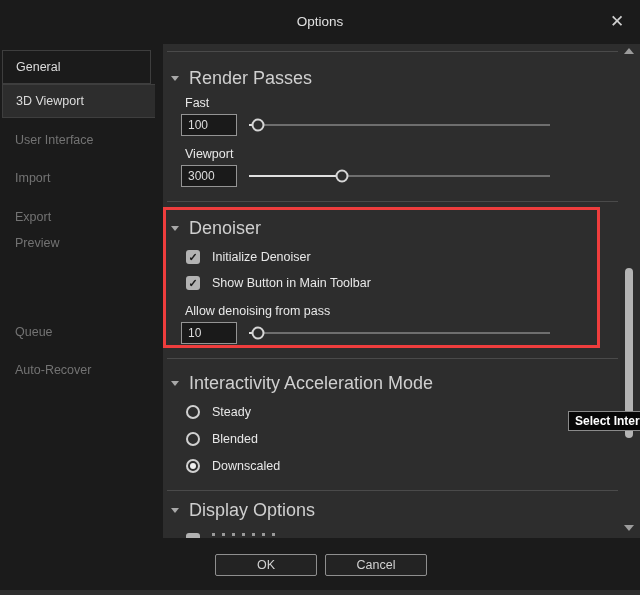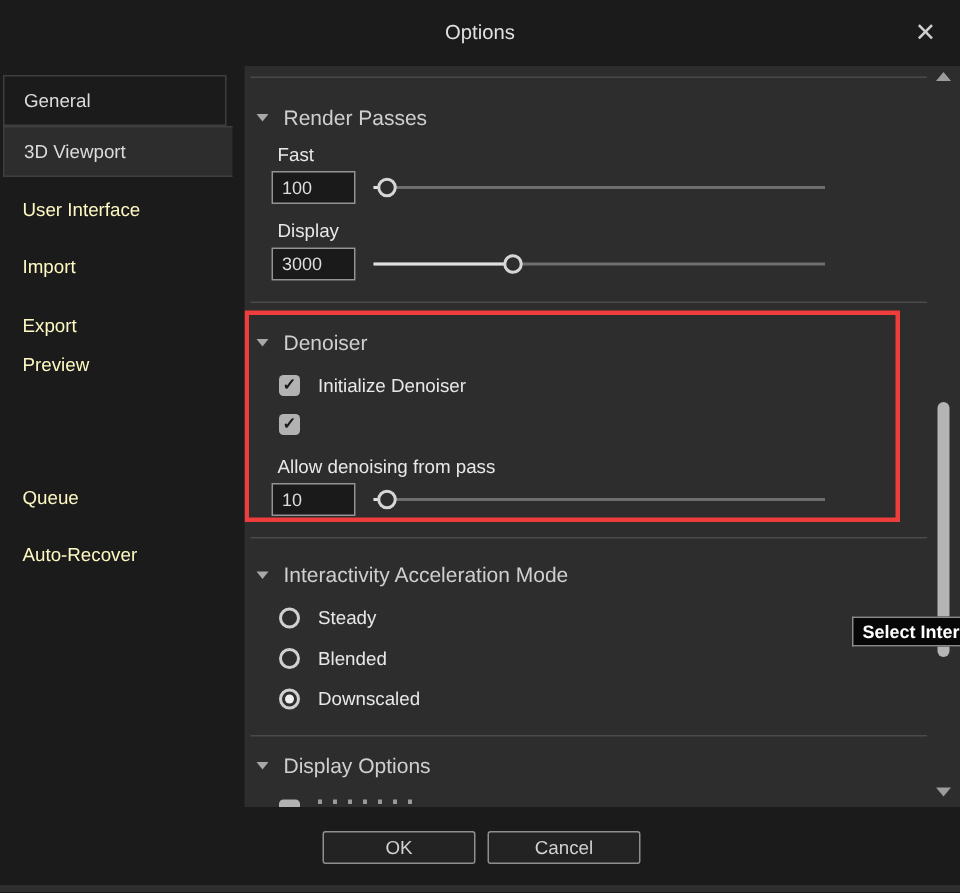--- a/index.html
+++ b/index.html
@@ -15,27 +15,27 @@
            text-align:center; font-size:13.5px; color:#e0e0e0; }
   .close-btn { position:absolute; right:11px; top:10px; width:24px; height:24px;
                line-height:24px; text-align:center; font-size:17px; color:#cfcfcf; cursor:default; }
   
   .sidebar { position:absolute; left:0; top:44px; width:163px; height:494px; background:#1b1b1b; }
   .tab { position:absolute; left:2px; width:149px; height:34px; line-height:33px;
          padding-left:13px; font-size:12.5px; color:#dcdcdc; }
   .tab.boxed { border:1px solid #3e3e3e; }
   .tab.selected { width:153px; background:#2d2d2d; border:1px solid #3e3e3e; border-right:none; }
   .side-item { position:absolute; left:2px; width:153px; height:38px; line-height:38px;
-               padding-left:13px; font-size:12.5px; color:#fef9c3; }
+               padding-left:13px; font-size:12.5px; color:#737373; }
   
   .content { position:absolute; left:163px; top:44px; width:477px; height:494px;
              background:#2d2d2d; overflow:hidden; }
   .sep { position:absolute; left:4px; right:22px; height:1px; background:#4a4a4a; }
   .sec-header { position:absolute; left:8px; height:18px; line-height:18px;
-                font-size:14px; color:#cfcfcf; display:flex; align-items:center; }
+                font-size:18px; color:#cfcfcf; display:flex; align-items:center; }
   .tri-down { width:0; height:0; border-left:4px solid transparent; border-right:4px solid transparent;
               border-top:5px solid #a8a8a8; margin-right:10px; margin-top:1px; }
   .field-label { position:absolute; left:22px; height:16px; line-height:16px;
                  font-size:12.5px; color:#e8e8e8; }
   .num-input { position:absolute; left:18px; width:56px; height:22px; background:#1a1a1a;
                border:1px solid #949494; color:#dcdcdc; font-size:12px; line-height:20px;
                padding-left:6px; font-family:"Liberation Sans", sans-serif; }
   .slider { position:absolute; left:86px; width:301px; height:22px; }
   .slider .track { position:absolute; left:0; right:0; top:10px; height:2px; background:#6e6e6e; }
   .slider .fill  { position:absolute; left:0; top:10px; height:2px; background:#e0e0e0; }
@@ -106,41 +106,42 @@
       <span class="tri-down"></span>
       <span>Render Passes</span>
     </div>
     <div class="field-label" style="top:51px">Fast</div>
     <div class="num-input" style="top:70px">100</div>
     <div class="slider" style="top:70px">
       <div class="track"></div>
       <div class="fill" style="width: 3%;"></div>
       <div class="handle" style="left: 3%;"></div>
     </div>
-    <div class="field-label" style="top:102px">Display</div>
+    <div class="field-label" style="top:102px">Viewport</div>
     <div class="num-input" style="top:121px">3000</div>
     <div class="slider" style="top:121px">
       <div class="track"></div>
       <div class="fill" style="width: 31%;"></div>
       <div class="handle" style="left: 31%;"></div>
     </div>
 
     <div class="sep" style="top:157px"></div>
 
     <div class="highlight-rect"></div>
     <div class="sec-header" style="top:175px">
       <span class="tri-down"></span>
       <span>Denoiser</span>
     </div>
     <div class="check-row" style="top:204px">
       <span class="checkbox">✓</span>
       <span class="lbl">Initialize Denoiser</span>
     </div>
     <div class="check-row" style="top:230px">
       <span class="checkbox">✓</span>
+      <span class="lbl">Show Button in Main Toolbar</span>
     </div>
     <div class="field-label" style="top:259px">Allow denoising from pass</div>
     <div class="num-input" style="top:278px">10</div>
     <div class="slider" style="top:278px">
       <div class="track"></div>
       <div class="fill" style="width: 3%;"></div>
       <div class="handle" style="left: 3%;"></div>
     </div>
 
     <div class="sep" style="top:314px"></div>

